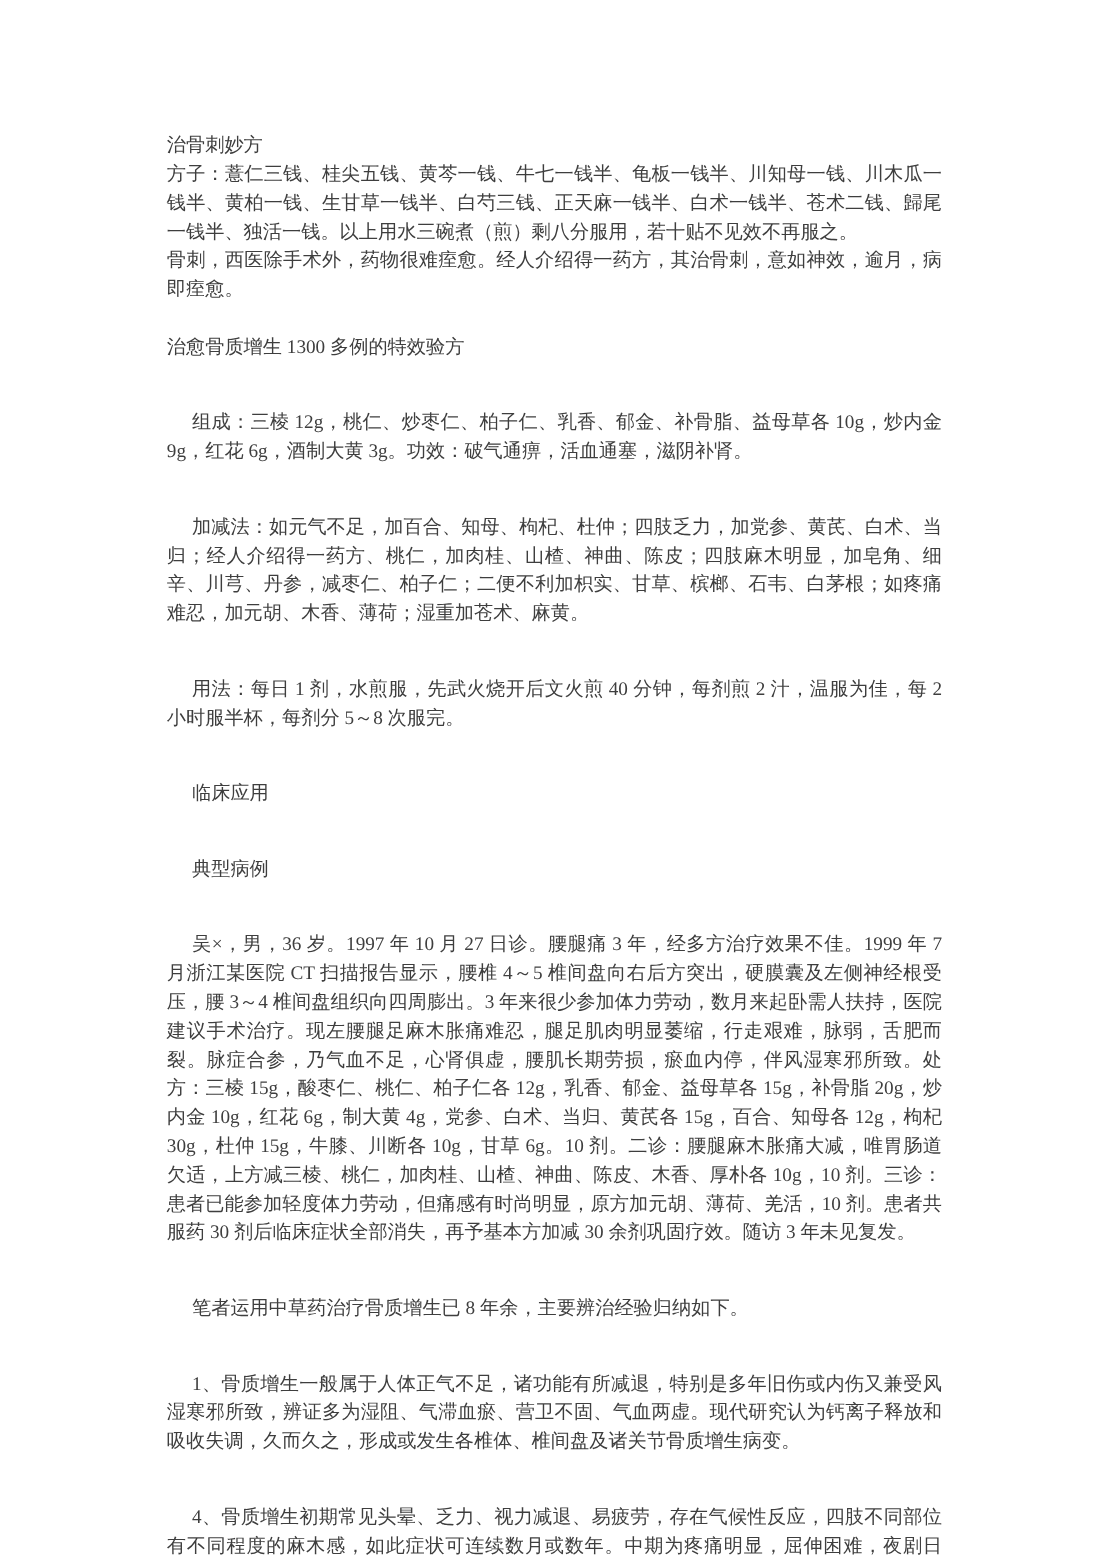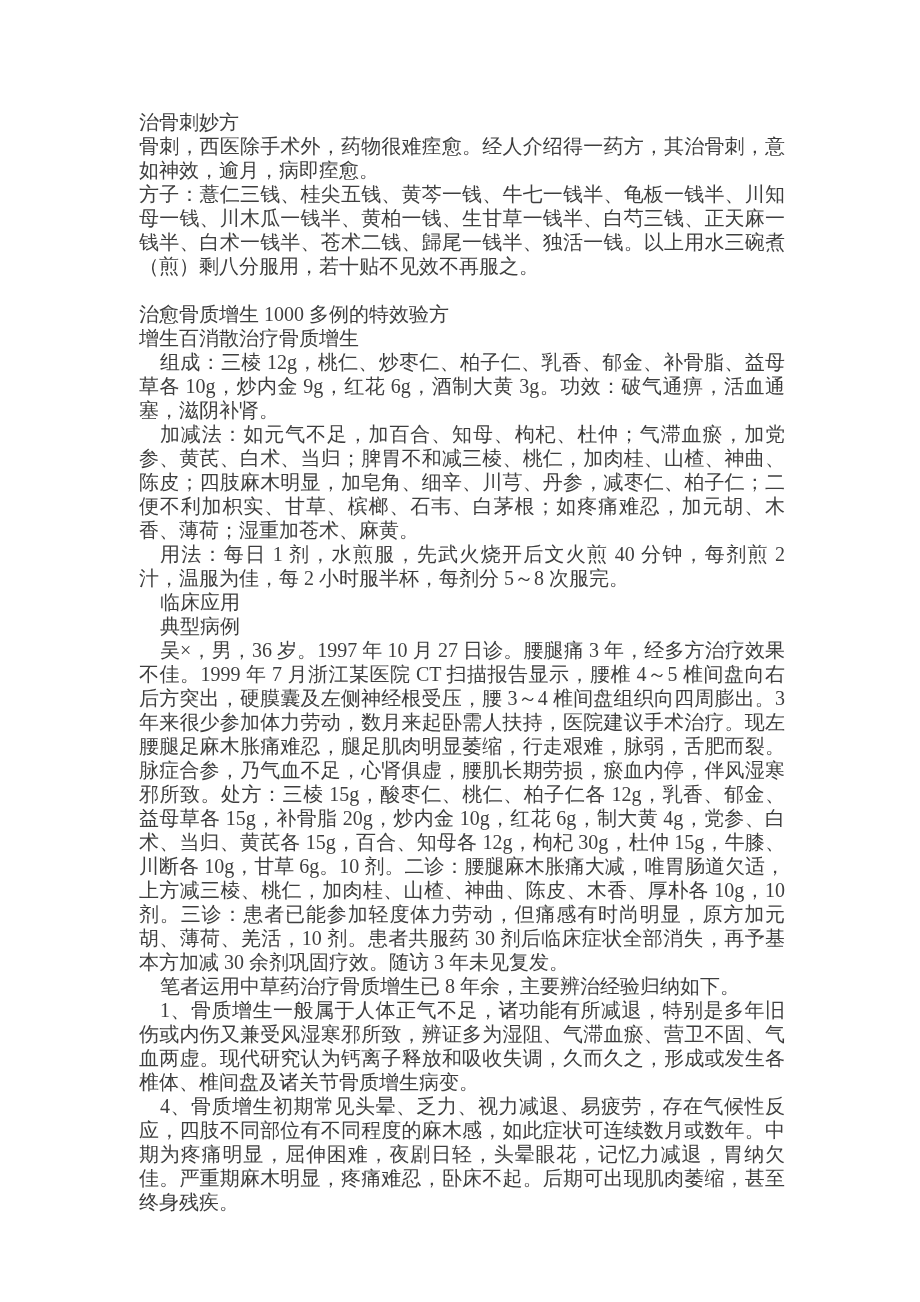--- a/index.html
+++ b/index.html
@@ -16,45 +16,45 @@
   .page {
     position: absolute;
     left: 139px;
     top: 110px;
     width: 646px;
   }
   .page p {
     margin: 0;
     padding: 0;
     font-family: "Liberation Serif", "DejaVu Serif", serif;
-    font-size: 20px;
+    font-size: 16px;
     line-height: 24px;
     color: #3e3e3e;
     text-align: justify;
     word-break: break-all;
   }
   .page p.indent {
     text-indent: 21px;
+    margin-top: 39px;
   }
   .spacer {
     height: 24px;
   }
 </style>
 </head>
 <body>
 
 <div class="page">
   <p>治骨刺妙方</p>
+  <p>方子：薏仁三钱、桂尖五钱、黄芩一钱、牛七一钱半、龟板一钱半、川知母一钱、川木瓜一钱半、黄柏一钱、生甘草一钱半、白芍三钱、正天麻一钱半、白术一钱半、苍术二钱、歸尾一钱半、独活一钱。以上用水三碗煮（煎）剩八分服用，若十贴不见效不再服之。</p>
   <p>骨刺，西医除手术外，药物很难痓愈。经人介绍得一药方，其治骨刺，意如神效，逾月，病即痓愈。</p>
-  <p>方子：薏仁三钱、桂尖五钱、黄芩一钱、牛七一钱半、龟板一钱半、川知母一钱、川木瓜一钱半、黄柏一钱、生甘草一钱半、白芍三钱、正天麻一钱半、白术一钱半、苍术二钱、歸尾一钱半、独活一钱。以上用水三碗煮（煎）剩八分服用，若十贴不见效不再服之。</p>
   <div class="spacer"></div>
-  <p>治愈骨质增生 1000 多例的特效验方</p>
-  <p>增生百消散治疗骨质增生</p>
+  <p>治愈骨质增生 1300 多例的特效验方</p>
   <p class="indent">组成：三棱 12g，桃仁、炒枣仁、柏子仁、乳香、郁金、补骨脂、益母草各 10g，炒内金 9g，红花 6g，酒制大黄 3g。功效：破气通痹，活血通塞，滋阴补肾。</p>
-  <p class="indent">加减法：如元气不足，加百合、知母、枸杞、杜仲；气滞血瘀，加党参、黄芪、白术、当归；脾胃不和减三棱、桃仁，加肉桂、山楂、神曲、陈皮；四肢麻木明显，加皂角、细辛、川芎、丹参，减枣仁、柏子仁；二便不利加枳实、甘草、槟榔、石韦、白茅根；如疼痛难忍，加元胡、木香、薄荷；湿重加苍术、麻黄。</p>
+  <p class="indent">加减法：如元气不足，加百合、知母、枸杞、杜仲；四肢乏力，加党参、黄芪、白术、当归；经人介绍得一药方、桃仁，加肉桂、山楂、神曲、陈皮；四肢麻木明显，加皂角、细辛、川芎、丹参，减枣仁、柏子仁；二便不利加枳实、甘草、槟榔、石韦、白茅根；如疼痛难忍，加元胡、木香、薄荷；湿重加苍术、麻黄。</p>
   <p class="indent">用法：每日 1 剂，水煎服，先武火烧开后文火煎 40 分钟，每剂煎 2 汁，温服为佳，每 2 小时服半杯，每剂分 5～8 次服完。</p>
   <p class="indent">临床应用</p>
   <p class="indent">典型病例</p>
   <p class="indent">吴×，男，36 岁。1997 年 10 月 27 日诊。腰腿痛 3 年，经多方治疗效果不佳。1999 年 7 月浙江某医院 CT 扫描报告显示，腰椎 4～5 椎间盘向右后方突出，硬膜囊及左侧神经根受压，腰 3～4 椎间盘组织向四周膨出。3 年来很少参加体力劳动，数月来起卧需人扶持，医院建议手术治疗。现左腰腿足麻木胀痛难忍，腿足肌肉明显萎缩，行走艰难，脉弱，舌肥而裂。脉症合参，乃气血不足，心肾俱虚，腰肌长期劳损，瘀血内停，伴风湿寒邪所致。处方：三棱 15g，酸枣仁、桃仁、柏子仁各 12g，乳香、郁金、益母草各 15g，补骨脂 20g，炒内金 10g，红花 6g，制大黄 4g，党参、白术、当归、黄芪各 15g，百合、知母各 12g，枸杞 30g，杜仲 15g，牛膝、川断各 10g，甘草 6g。10 剂。二诊：腰腿麻木胀痛大减，唯胃肠道欠适，上方减三棱、桃仁，加肉桂、山楂、神曲、陈皮、木香、厚朴各 10g，10 剂。三诊：患者已能参加轻度体力劳动，但痛感有时尚明显，原方加元胡、薄荷、羌活，10 剂。患者共服药 30 剂后临床症状全部消失，再予基本方加减 30 余剂巩固疗效。随访 3 年未见复发。</p>
   <p class="indent">笔者运用中草药治疗骨质增生已 8 年余，主要辨治经验归纳如下。</p>
   <p class="indent">1、骨质增生一般属于人体正气不足，诸功能有所减退，特别是多年旧伤或内伤又兼受风湿寒邪所致，辨证多为湿阻、气滞血瘀、营卫不固、气血两虚。现代研究认为钙离子释放和吸收失调，久而久之，形成或发生各椎体、椎间盘及诸关节骨质增生病变。</p>
   <p class="indent">4、骨质增生初期常见头晕、乏力、视力减退、易疲劳，存在气候性反应，四肢不同部位有不同程度的麻木感，如此症状可连续数月或数年。中期为疼痛明显，屈伸困难，夜剧日轻，头晕眼花，记忆力减退，胃纳欠佳。严重期麻木明显，疼痛难忍，卧床不起。后期可出现肌肉萎缩，甚至终身残疾。</p>
 </div>
 
 </body></html>

